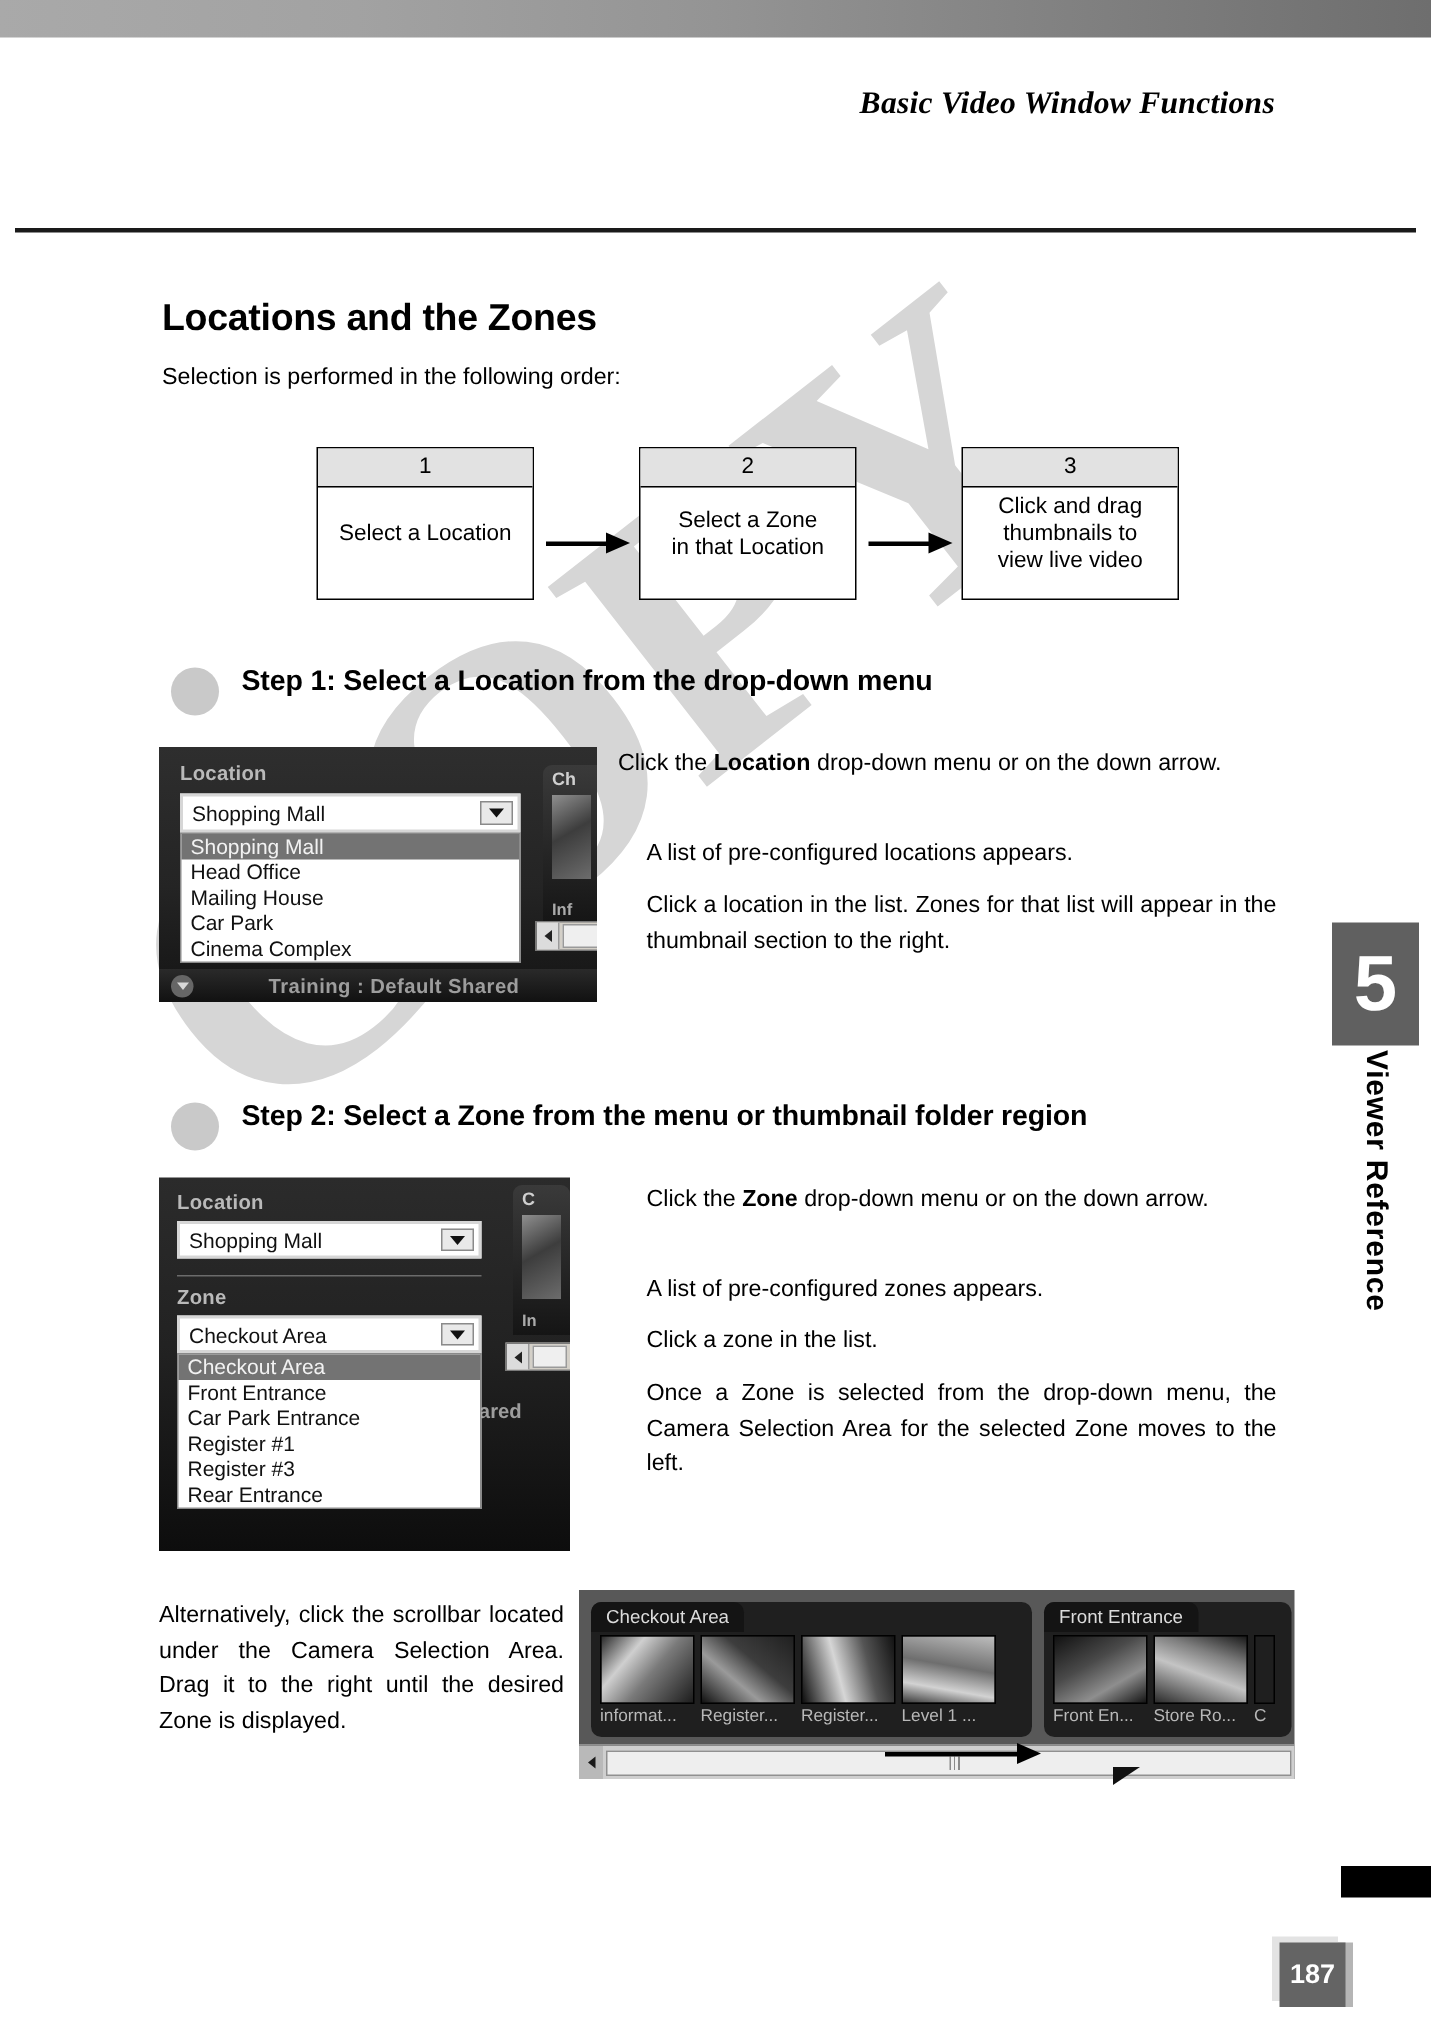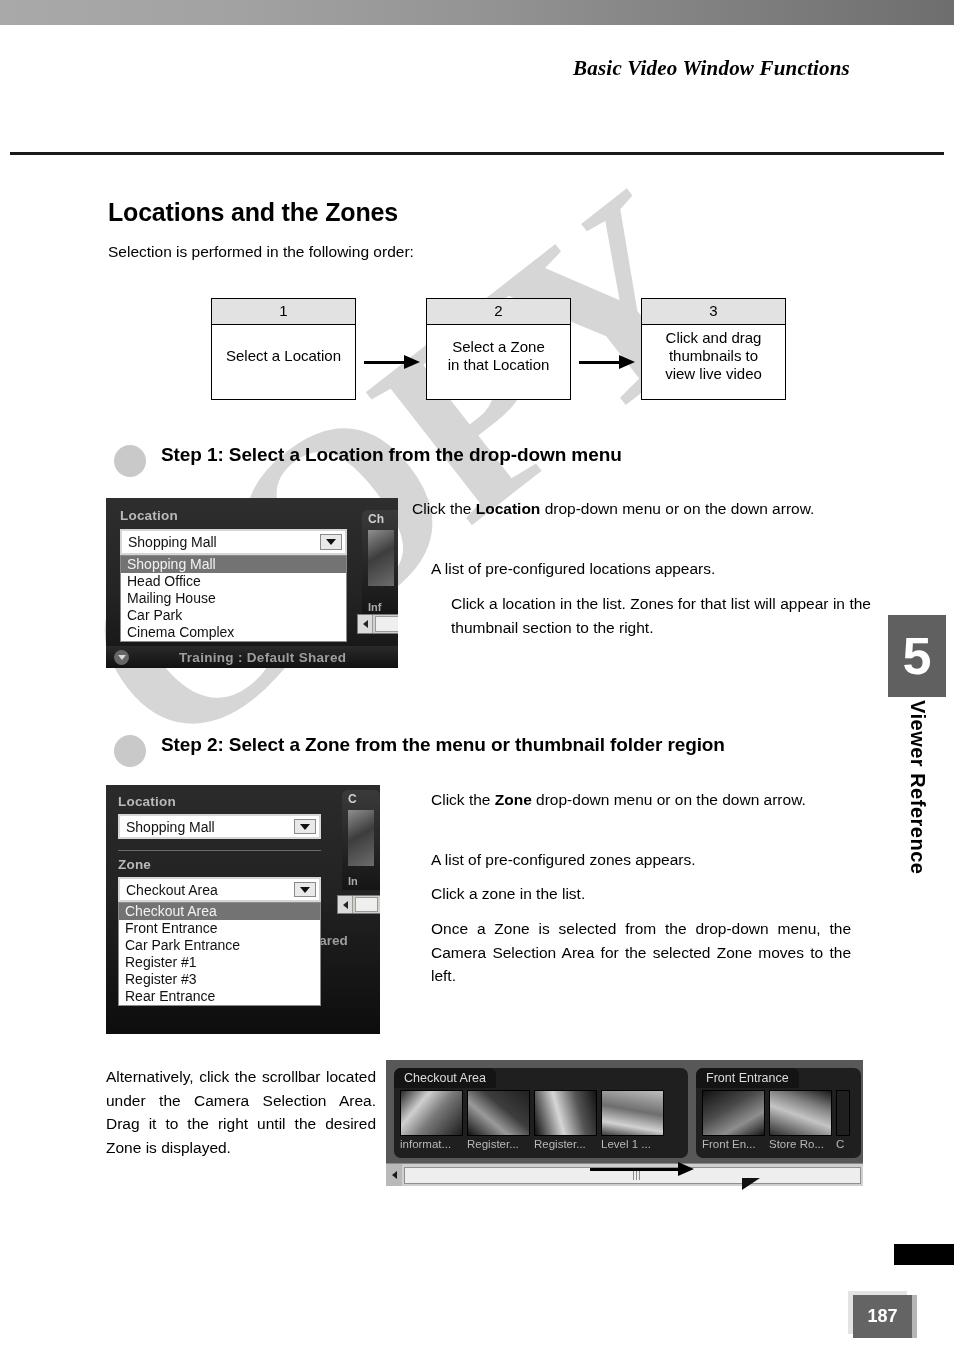--- a/index.html
+++ b/index.html
@@ -169,21 +169,21 @@
   .body-par {
     position: absolute;
     font-size: 15.5px;
     line-height: 1.53;
     text-align: justify;
   }
   .body-par b { font-weight: bold; }
 
   #s1p1 { left: 412px; top: 497px; width: 420px; }
   #s1p2 { left: 431px; top: 557px; width: 420px; }
-  #s1p3 { left: 431px; top: 592px; width: 420px; margin-left: 20px; }
+  #s1p3 { left: 431px; top: 592px; width: 420px; }
 
   #s2p1 { left: 431px; top: 788px; width: 420px; }
   #s2p2 { left: 431px; top: 848px; width: 420px; }
   #s2p3 { left: 431px; top: 882px; width: 420px; }
   #s2p4 { left: 431px; top: 917px; width: 420px; }
 
   #altpar { left: 106px; top: 1065px; width: 270px; }
 
   
   .shot {
@@ -485,21 +485,21 @@
   #bottom-mark {
     position: absolute;
     left: 894px; top: 1244px;
     width: 60px; height: 21px;
     background: #000;
     z-index: 3;
   }
   #page-num {
     position: absolute;
     left: 853px; top: 1295px;
-    width: 59px; height: 43px;
+    width: 44px; height: 43px;
     background: #646464;
     color: #ffffff;
     font-size: 18px;
     font-weight: bold;
     display: flex;
     align-items: center;
     justify-content: center;
     box-shadow: -5px -4px 0 0 #e3e3e3, 5px 0 0 0 #b5b5b5;
     z-index: 3;
   }

